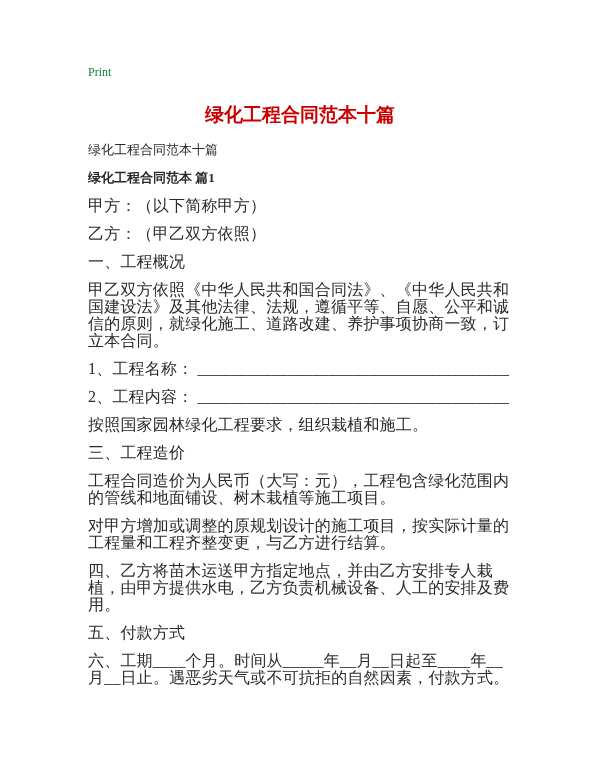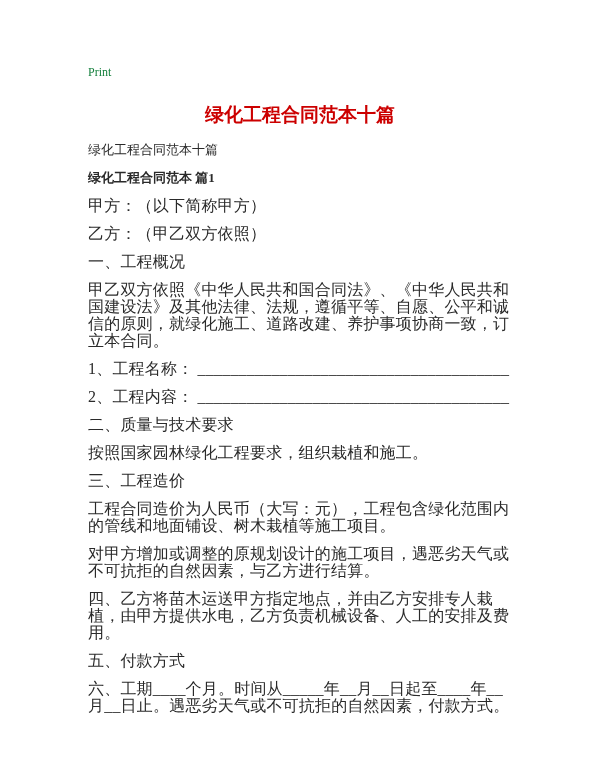--- a/index.html
+++ b/index.html
@@ -82,29 +82,28 @@
   <p class="para">乙方：（甲乙双方依照）</p>
 
   <p class="para">一、工程概况</p>
 
   <p class="para">甲乙双方依照《中华人民共和国合同法》、《中华人民共和国建设法》及其他法律、法规，遵循平等、自愿、公平和诚信的原则，就绿化施工、道路改建、养护事项协商一致，订立本合同。</p>
 
   <p class="para blank-line">1、工程名称： ______________________________________</p>
 
   <p class="para blank-line">2、工程内容： ______________________________________</p>
 
-  <p class="para">二、质量与技术要求</p>
 
   <p class="para">按照国家园林绿化工程要求，组织栽植和施工。</p>
 
   <p class="para">三、工程造价</p>
 
   <p class="para">工程合同造价为人民币（大写：元），工程包含绿化范围内的管线和地面铺设、树木栽植等施工项目。</p>
 
-  <p class="para">对甲方增加或调整的原规划设计的施工项目，遇恶劣天气或不可抗拒的自然因素，与乙方进行结算。</p>
+  <p class="para">对甲方增加或调整的原规划设计的施工项目，按实际计量的工程量和工程齐整变更，与乙方进行结算。</p>
 
   <p class="para">四、乙方将苗木运送甲方指定地点，并由乙方安排专人栽植，由甲方提供水电，乙方负责机械设备、人工的安排及费用。</p>
 
   <p class="para">五、付款方式</p>
 
 
   <p class="para">六、工期____个月。时间从_____年__月__日起至____年__月__日止。遇恶劣天气或不可抗拒的自然因素，付款方式。</p>
 
 </div>
 

